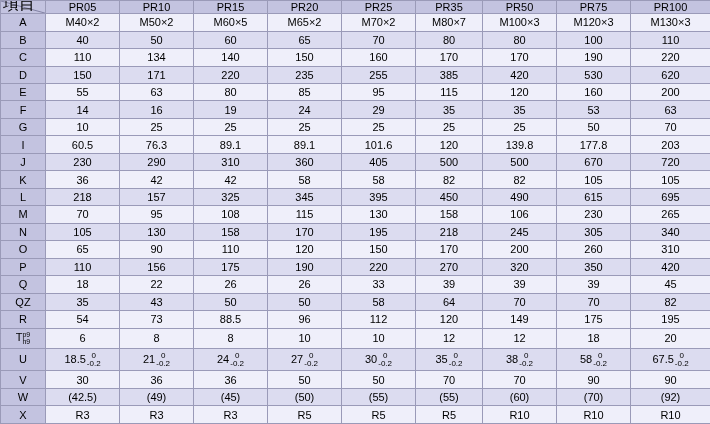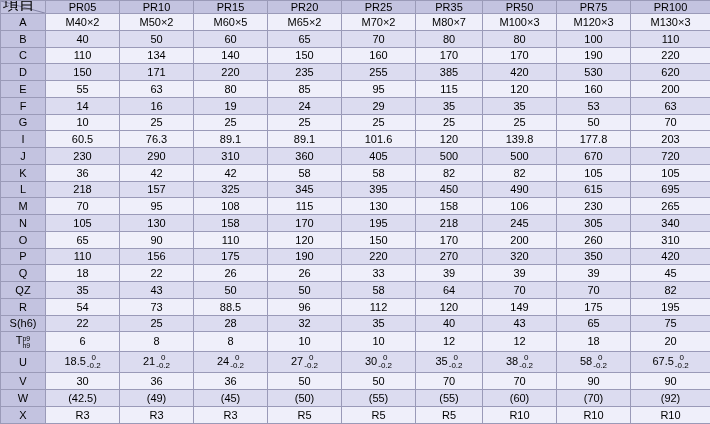--- a/index.html
+++ b/index.html
@@ -338,32 +338,20 @@
         <td class="d-light"><span>73</span></td>
         <td class="d-light"><span>88.5</span></td>
         <td class="d-light"><span>96</span></td>
         <td class="d-light"><span>112</span></td>
         <td class="d-light"><span>120</span></td>
         <td class="d-light"><span>149</span></td>
         <td class="d-light"><span>175</span></td>
         <td class="d-light"><span>195</span></td>
       </tr>
       <tr>
-        <td class="rowlabel">S(h6)</td>
-        <td class="d-dark"><span>22</span></td>
-        <td class="d-dark"><span>25</span></td>
-        <td class="d-dark"><span>28</span></td>
-        <td class="d-dark"><span>32</span></td>
-        <td class="d-dark"><span>35</span></td>
-        <td class="d-dark"><span>40</span></td>
-        <td class="d-dark"><span>43</span></td>
-        <td class="d-dark"><span>65</span></td>
-        <td class="d-dark"><span>75</span></td>
-      </tr>
-      <tr>
         <td class="rowlabel"><span>T</span><span class="supsub"><span>p9</span><span>h9</span></span></td>
         <td class="d-light"><span>6</span></td>
         <td class="d-light"><span>8</span></td>
         <td class="d-light"><span>8</span></td>
         <td class="d-light"><span>10</span></td>
         <td class="d-light"><span>10</span></td>
         <td class="d-light"><span>12</span></td>
         <td class="d-light"><span>12</span></td>
         <td class="d-light"><span>18</span></td>
         <td class="d-light"><span>20</span></td>

